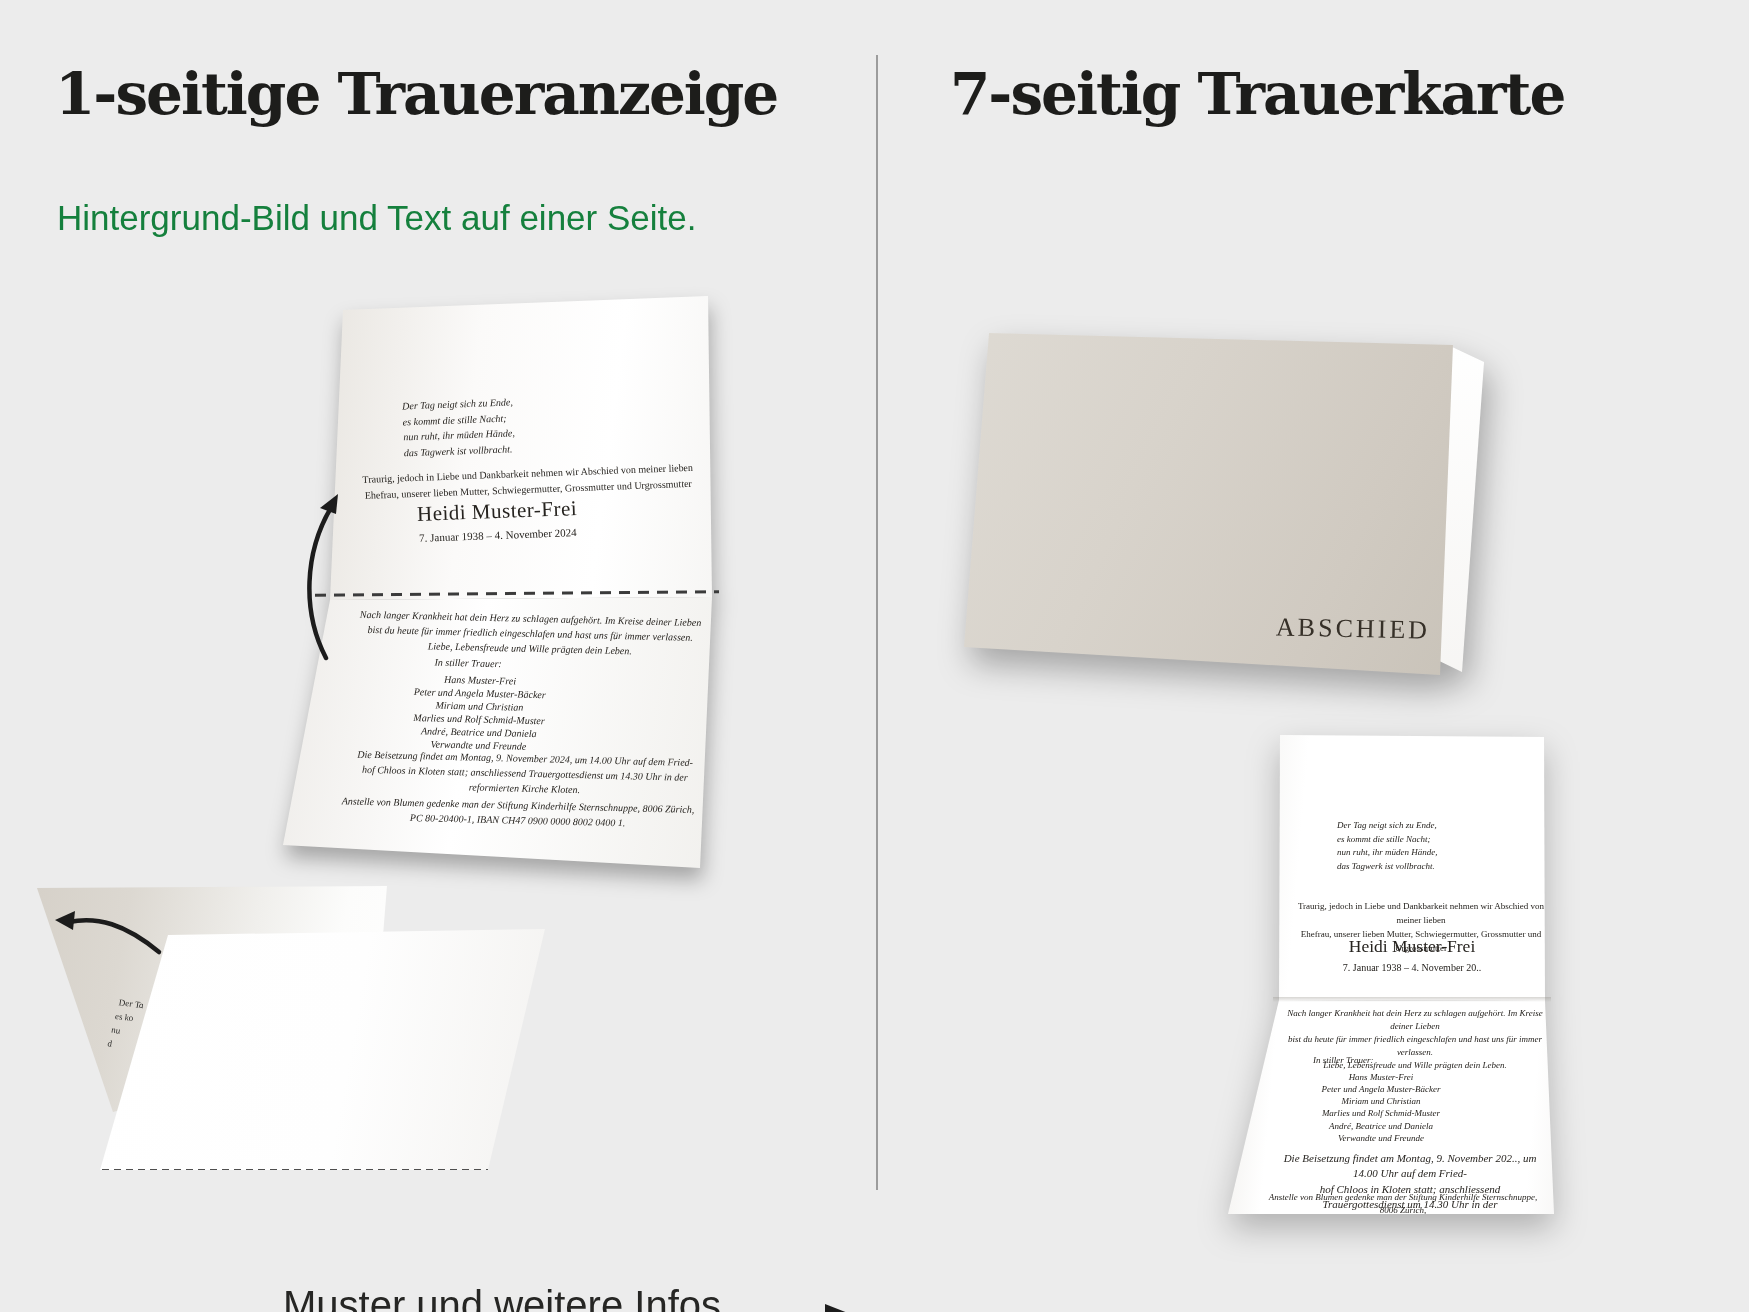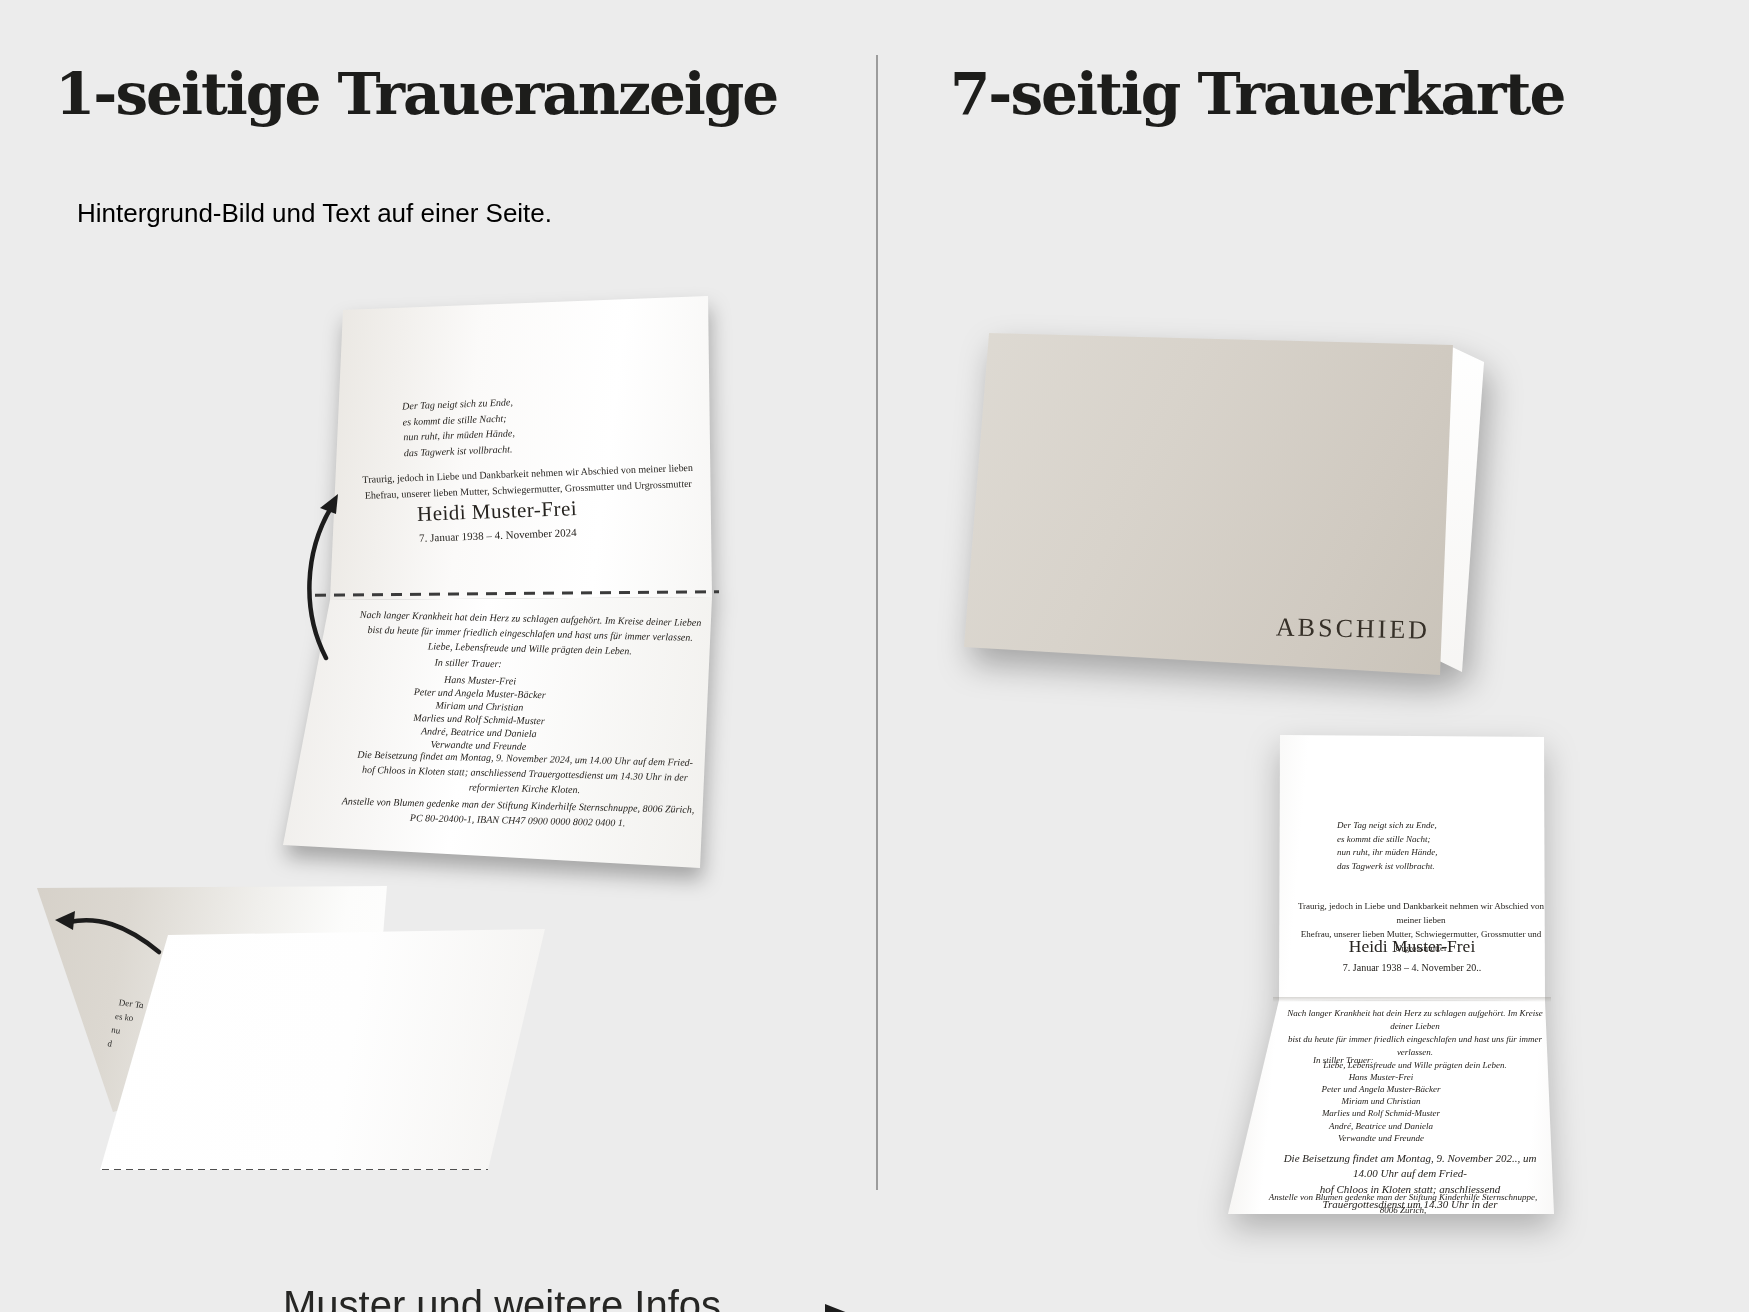--- a/index.html
+++ b/index.html
@@ -2,21 +2,21 @@
 <html><head>
 <meta charset="utf-8">
 <style>
   html,body { margin:0; padding:0; }
   body { background:#ebebeb; font-family:"Liberation Sans", sans-serif; }
   .stage { position:relative; width:1749px; height:1312px; background:#ececec; overflow:hidden; }
 
   
   .col-title { position:absolute; font-family:"DejaVu Serif","Liberation Serif",serif;
                font-weight:bold; font-size:58px; letter-spacing:-2px; color:#1d1d1b; white-space:nowrap; }
-  .col-sub   { position:absolute; font-size:26px; color:#000000; white-space:nowrap;margin-left:20px; }
+  .col-sub   { position:absolute; font-size:35px; color:#15803d; white-space:nowrap; }
 
   .divider { position:absolute; left:876px; top:55px; width:2px; height:1135px; background:#9c9c9c; }
 
   
   .serif { font-family:"Liberation Serif","DejaVu Serif",serif; color:#26231f; }
   .it { font-style:italic; }
   .ctr { text-align:center; }
 
   
   .open-card-left { position:absolute; left:283px; top:294px; width:436px; height:580px;

